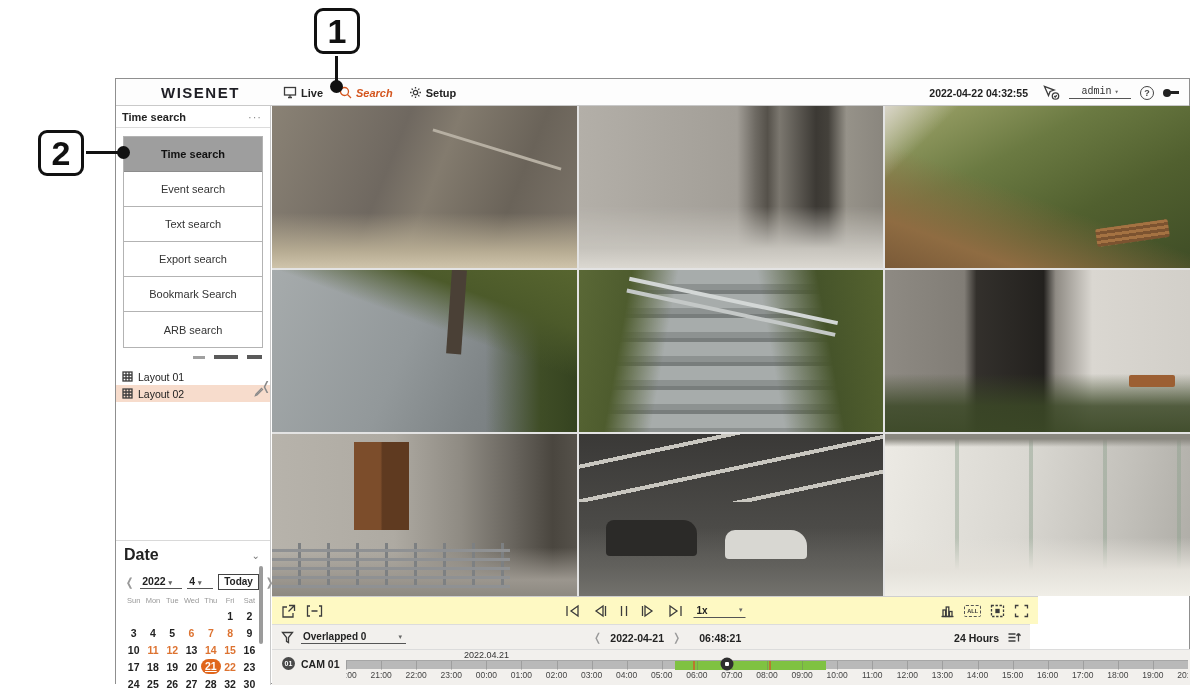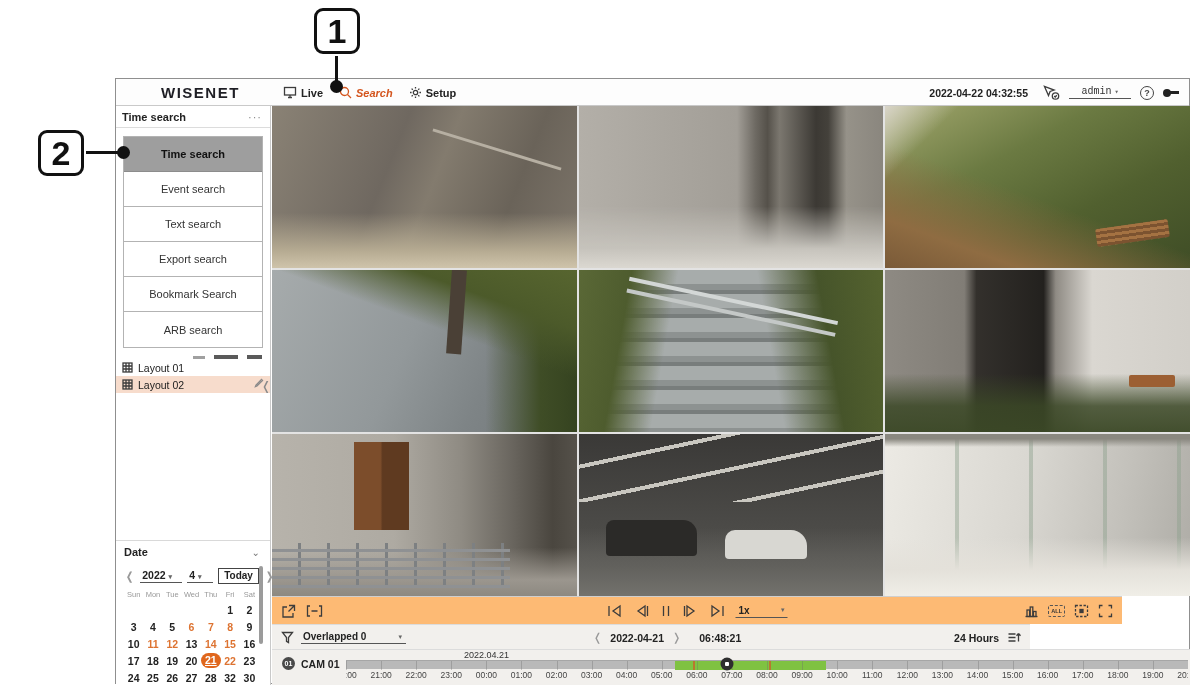--- a/index.html
+++ b/index.html
@@ -31,29 +31,29 @@
   .panel-head { display:flex; justify-content:space-between; align-items:center; padding:5px 8px 4px 6px; border-bottom:1px solid #dcdcdc; }
   .panel-title { font-size:11px; font-weight:700; color:#222; }
   .more { font-size:11px; color:#888; letter-spacing:1px; line-height:6px; }
   .sbtn-box { margin:8px 7px 0 7px; border:1px solid #b3b3b3; background:#fff; }
   .sbtn { height:35px; display:flex; align-items:center; justify-content:center; font-size:11px; color:#333; border-bottom:1px solid #b3b3b3; background:#fff; cursor:pointer; }
   .sbtn:last-child { border-bottom:none; }
   .sbtn.sel { background:#9e9e9e; color:#111; font-weight:700; border-bottom-color:#8c8c8c; }
   .stub-row { margin:7px 8px 0 0; display:flex; justify-content:flex-end; gap:9px; align-items:center; }
   .stub-row i { display:block; height:4px; background:#5a5a5a; }
   .stub-row i.lt { background:#a0a0a0; height:3px; }
-  .layouts { }
+  .layouts { margin-top:9px; }
   .layout-row { height:17px; display:flex; align-items:center; gap:5px; padding:0 6px; font-size:10.5px; color:#222; cursor:pointer; position:relative; }
   .layout-row.sel { background:#f7dccc; }
   .layout-row .pencil { position:absolute; right:6px; top:2px; }
   .collapse-handle { position:absolute; right:-1px; top:273px; font-size:12px; color:#8a8a8a; cursor:pointer; }
 
   .date-sec { position:absolute; left:0; top:434px; width:100%; border-top:1px solid #d9d9d9; background:#fff; }
   .date-head { display:flex; justify-content:space-between; align-items:center; padding:5px 10px 2px 8px; }
-  .date-title { font-size:11px; font-weight:700; color:#222; }
+  .date-title { font-size:16px; font-weight:700; color:#222; }
   .chev-down { font-size:10px; color:#777; }
   .cal-nav { display:flex; align-items:center; gap:5px; padding:8px 4px 2px 8px; font-size:10.5px; font-weight:700; color:#222; }
   .cal-arrow { color:#999; font-size:11px; cursor:pointer; padding:0 1px; }
   .dd { display:flex; align-items:end; gap:3px; border-bottom:1px solid #555; padding:0 2px 1px 2px; cursor:pointer; }
   .dd.year { min-width:42px; } .dd.month { min-width:26px; }
   .today-btn { border:1px solid #444; padding:1px 5px 2px 5px; font-size:10px; font-weight:700; cursor:pointer; background:#fff; }
   .dow-row, .cal-grid { display:grid; grid-template-columns:repeat(7,19.3px); padding-left:8px; }
   .dow-row { margin-top:4px; }
   .dow-row span { font-size:7.5px; color:#999; text-align:center; }
   .cal-grid { margin-top:2px; }
@@ -79,21 +79,21 @@
   .t6::after { content:""; position:absolute; right:5%; bottom:28%; width:15%; height:7%; background:#9c5f33; border-radius:2px; }
   .t7 { background:linear-gradient(to top,#8d8981 0%,#9b968e 10%,rgba(0,0,0,0) 30%),linear-gradient(to right,#b7b3ab 0%,#aeaaa2 40%,#8f8b83 62%,#6b6760 78%,#4a463f 92%,#55514a 100%); }
   .t7::before { content:""; position:absolute; left:27%; top:5%; width:18%; height:54%; background:linear-gradient(to right,#7c4d2b 0 48%,#5f3a20 52% 100%); }
   .t7::after { content:""; position:absolute; left:0; bottom:5%; width:78%; height:28%; background:repeating-linear-gradient(to bottom,rgba(0,0,0,0) 0 6px,#8f9193 6px 9px),repeating-linear-gradient(to right,rgba(0,0,0,0) 0 26px,#7d8082 26px 29px); }
   .t8 { background-image:linear-gradient(to top,#73726d 0%,#62615d 18%,rgba(0,0,0,0) 42%),repeating-linear-gradient(168deg,rgba(0,0,0,0) 0 30px,#c9c7c0 30px 34px),linear-gradient(to bottom,#3a3937 0%,#4b4a47 55%,#555450 100%); background-size:100% 100%,100% 42%,100% 100%; background-repeat:no-repeat; }
   .t8::before { content:""; position:absolute; left:9%; bottom:25%; width:30%; height:22%; background:#2b2a28; border-radius:8px 14px 4px 4px; }
   .t8::after { content:""; position:absolute; left:48%; bottom:23%; width:27%; height:18%; background:#d8d7d2; border-radius:10px 16px 4px 4px; }
   .t9 { background:linear-gradient(to bottom,#8a8880 0 3%,rgba(0,0,0,0) 8%),linear-gradient(to top,#f0eee7 0%,#e4e1da 16%,rgba(0,0,0,0) 36%),repeating-linear-gradient(to right,rgba(0,0,0,0) 0 70px,rgba(140,160,140,.45) 70px 74px),linear-gradient(100deg,#eceae4 0%,#d9d7d1 45%,#c3c1bb 75%,#aeaca6 100%); }
 
   
-  .bar1 { position:absolute; left:156px; top:517px; width:850px; height:28px; background:#fdba74; border-top:1px solid #cfcfcf; }
+  .bar1 { position:absolute; left:156px; top:517px; width:766px; height:28px; background:#fef9c3; border-top:1px solid #cfcfcf; }
   .bar1-left { position:absolute; left:9px; top:0; height:28px; display:flex; align-items:center; gap:10px; }
   .bar1-center { position:absolute; left:50%; transform:translateX(-50%); top:0; height:28px; display:flex; align-items:center; gap:10px; }
   .speed-dd { display:flex; align-items:center; gap:4px; border-bottom:1px solid #555; padding:0 3px 1px 3px; min-width:52px; }
   .speed-dd .sp { font-size:10px; font-weight:700; color:#222; }
   .bar1-right { position:absolute; right:9px; top:0; height:28px; display:flex; align-items:center; gap:9px; }
   .ic { display:flex; align-items:center; justify-content:center; cursor:pointer; }
   .all-box { border:1px dashed #555; font-size:5.5px; font-weight:700; color:#333; padding:3px 2px 2px 2px; border-radius:2px; letter-spacing:0; line-height:5px; }
 
   .bar2 { position:absolute; left:156px; top:545px; width:758px; height:25px; background:#f2f0ed; border-top:1px solid #dcdcdc; }
   .bar2-left { position:absolute; left:9px; top:0; height:25px; display:flex; align-items:center; gap:7px; }

